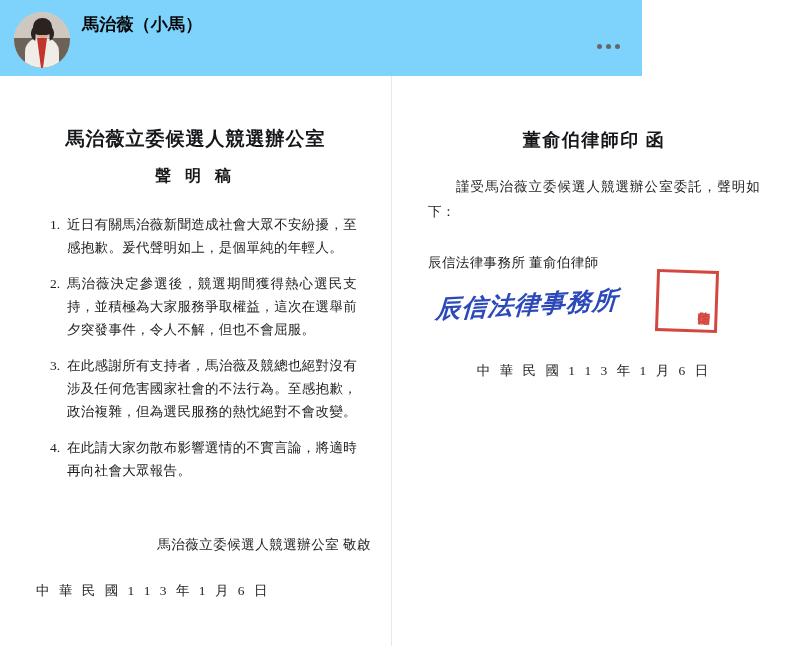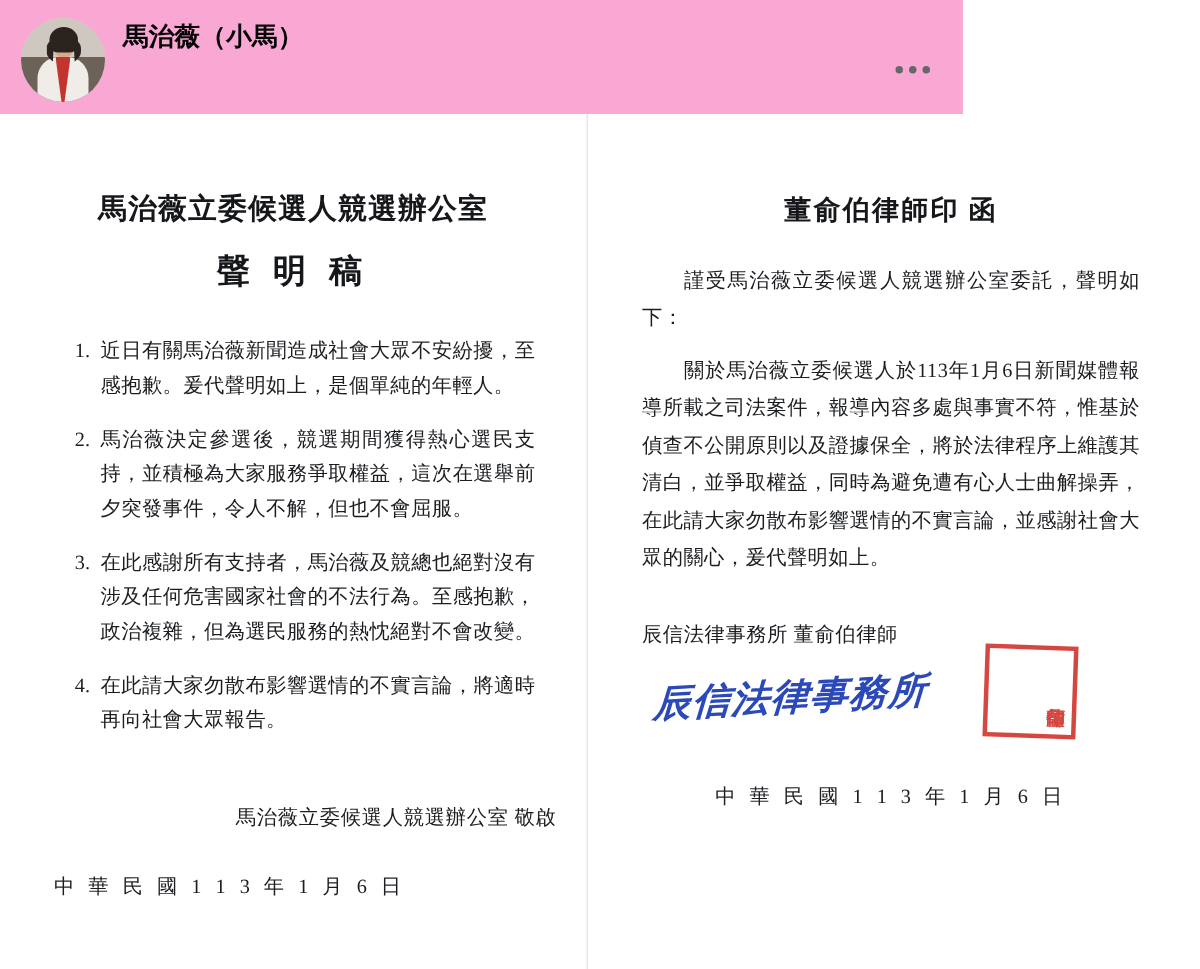--- a/index.html
+++ b/index.html
@@ -10,21 +10,21 @@
     width: 800px;
     height: 646px;
     background: #ffffff;
     font-family: "Liberation Sans", sans-serif;
     overflow: hidden;
   }
   .post {
     width: 642px;
     height: 646px;
     position: relative;
-    background: #f9a8d4;
+    background: #7dd3fc;
   }
   
   .post-header {
     display: flex;
     align-items: flex-start;
     padding: 12px 14px 10px 14px;
     height: 52px;
     box-sizing: content-box;
     position: relative;
   }
@@ -182,21 +182,21 @@
     font-family: "Liberation Serif", serif;
     font-size: 19px;
     font-weight: bold;
     color: #15171a;
     letter-spacing: 1px;
     margin-top: 22px;
   }
   .doc-title2 {
     text-align: center;
     font-family: "Liberation Serif", serif;
-    font-size: 22px;
+    font-size: 16px;
     font-weight: bold;
     color: #15171a;
     letter-spacing: 5px;
     margin-top: 14px;
   }
   .num-list {
     margin: 26px 0 0 0;
     padding: 0;
     list-style: none;
     font-family: "Liberation Serif", serif;
@@ -367,21 +367,20 @@
         </li>
       </ul>
 
       <div class="signature-left">馬治薇立委候選人競選辦公室  敬啟</div>
       <div class="date-left">中 華 民 國  1 1 3  年  1  月  6  日</div>
     </div>
 
     <div class="page page-right">
       <div class="doc-title-r">董俞伯律師印 函</div>
       <div class="para first">謹受馬治薇立委候選人競選辦公室委託，聲明如下：</div>
-      <div class="para second">關於馬治薇立委候選人於113年1月6日新聞媒體報導所載之司法案件，報導內容多處與事實不符，惟基於偵查不公開原則以及證據保全，將於法律程序上維護其清白，並爭取權益，同時為避免遭有心人士曲解操弄，在此請大家勿散布影響選情的不實言論，並感謝社會大眾的關心，爰代聲明如上。</div>
       <div class="firm-line">辰信法律事務所 董俞伯律師</div>
       <div class="sig-zone">
         <div class="handwriting">辰信法律事務所</div>
         <div class="stamp">董俞伯律師印</div>
       </div>
       <div class="date-right">中 華 民 國  1 1 3  年  1  月  6  日</div>
     </div>
 
   </div>
 </div>

